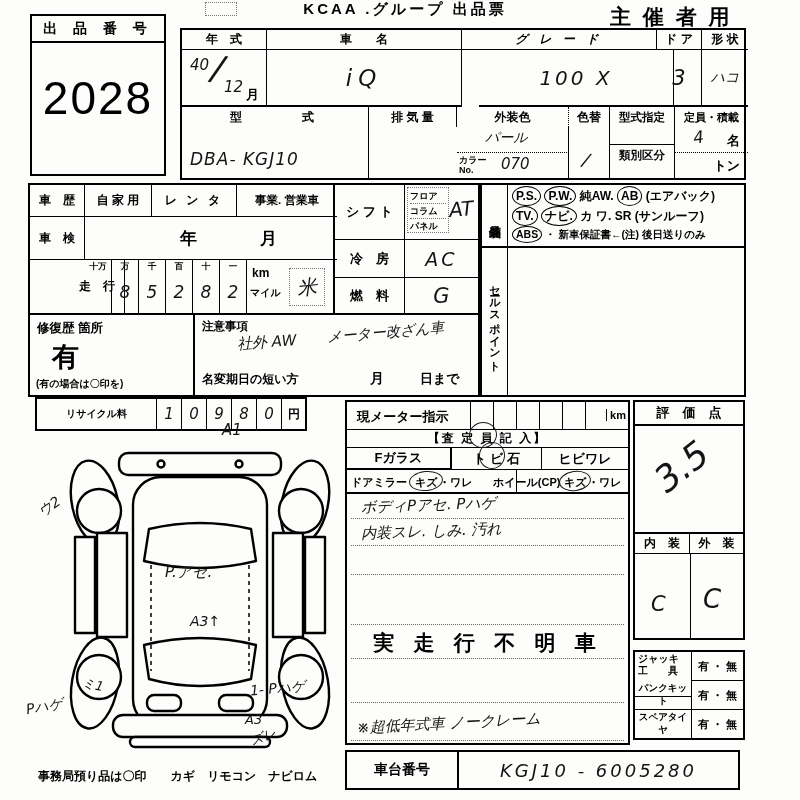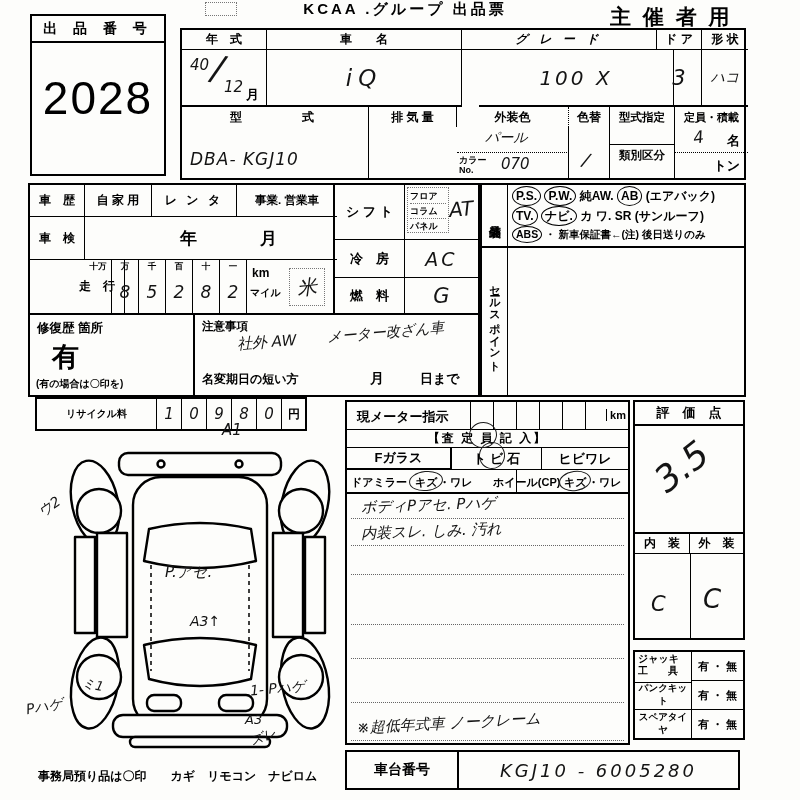--- a/index.html
+++ b/index.html
@@ -240,35 +240,36 @@
 
     <div class="dotline" style="left:4px;top:116px;width:273px;"></div>
     <div class="dotline" style="left:4px;top:143px;width:273px;"></div>
     <div class="dotline" style="left:4px;top:172px;width:273px;"></div>
     <div class="dotline" style="left:4px;top:222px;width:273px;"></div>
     <div class="dotline" style="left:4px;top:256px;width:273px;"></div>
     <div class="dotline" style="left:4px;top:300px;width:273px;"></div>
     <div class="dotline" style="left:4px;top:338px;width:273px;"></div>
     <span class="abs hw" style="left:14px;top:94px;font-size:15px;transform:rotate(-2deg);">ボディPアセ.  Pハゲ</span>
     <span class="abs hw" style="left:14px;top:120px;font-size:15px;transform:rotate(-2deg);">内装スレ. しみ. 汚れ</span>
+    <div class="abs ctr" style="left:0;top:226px;width:281px;height:30px;font-family:'DejaVu Serif', serif;font-weight:bold;font-size:21px;letter-spacing:6px;">実 走 行 不 明 車</div>
     <span class="abs hw" style="left:10px;top:312px;font-size:15px;transform:rotate(-3deg);">※超低年式車  ノークレーム</span>
   </div>
 
   <div class="abs b2" style="left:633px;top:400px;width:112px;height:240px;">
     <div class="ctr lbl" style="height:24px;border-bottom:2px solid #000;font-size:13px;">評　価　点</div>
     <div class="abs hw" style="left:18px;top:44px;font-size:36px;transform:rotate(-38deg);">3.5</div>
     <div class="abs ctr lbl" style="left:0;top:130px;width:55px;height:22px;border-top:2px solid #000;border-bottom:1.5px solid #000;border-right:1.5px solid #000;font-size:12px;">内　装</div>
     <div class="abs ctr lbl" style="left:55px;top:130px;width:53px;height:22px;border-top:2px solid #000;border-bottom:1.5px solid #000;font-size:12px;">外　装</div>
     <div class="abs" style="left:55px;top:152px;width:0;height:84px;border-left:1.5px solid #000;"></div>
     <span class="abs hw" style="left:16px;top:190px;font-size:21px;">C</span>
     <span class="abs hw" style="left:68px;top:182px;font-size:26px;">C</span>
   </div>
 
   <div class="abs b2" style="left:633px;top:650px;width:112px;height:90px;">
-    <div class="abs" style="left:0;top:0;width:57px;height:31px;border-right:1.5px solid #000;border-bottom:1.5px solid #000;padding:1px 3px;">
+    <div class="abs" style="left:0;top:0;width:57px;height:45px;border-right:1.5px solid #000;border-bottom:1.5px solid #000;padding:1px 3px;">
       <div class="lbl" style="font-size:10px;line-height:12px;">ジャッキ</div>
       <div class="lbl" style="font-size:10px;line-height:12px;">工　　具</div>
     </div>
     <div class="abs ctr lbl" style="left:57px;top:0;width:51px;height:29px;border-bottom:1.5px solid #000;font-size:11px;">有 ・ 無</div>
     <div class="abs ctr lbl" style="left:0;top:29px;width:57px;height:29px;border-right:1.5px solid #000;border-bottom:1.5px solid #000;font-size:9.5px;">パンクキット</div>
     <div class="abs ctr lbl" style="left:57px;top:29px;width:51px;height:29px;border-bottom:1.5px solid #000;font-size:11px;">有 ・ 無</div>
     <div class="abs ctr lbl" style="left:0;top:58px;width:57px;height:28px;border-right:1.5px solid #000;font-size:9.5px;">スペアタイヤ</div>
     <div class="abs ctr lbl" style="left:57px;top:58px;width:51px;height:28px;font-size:11px;">有 ・ 無</div>
   </div>
 

